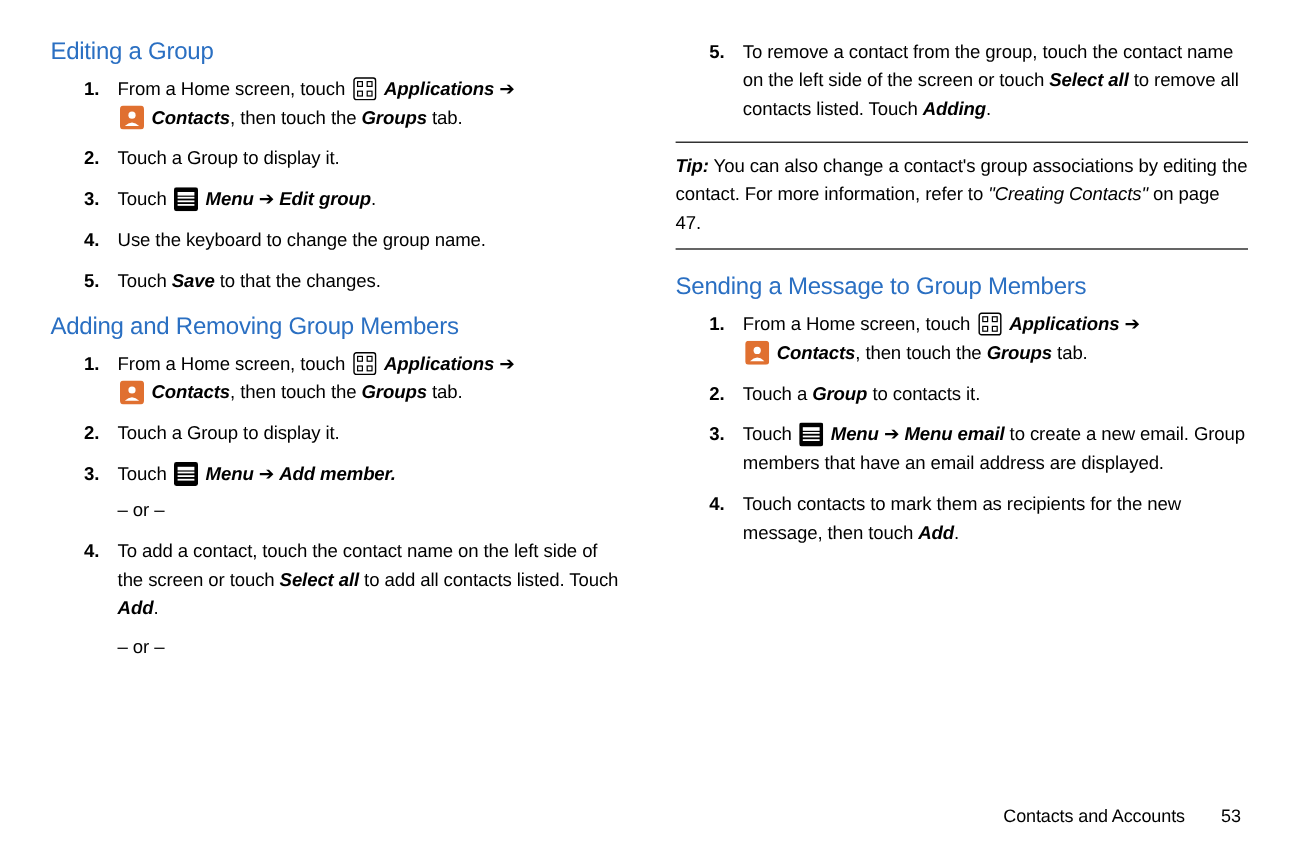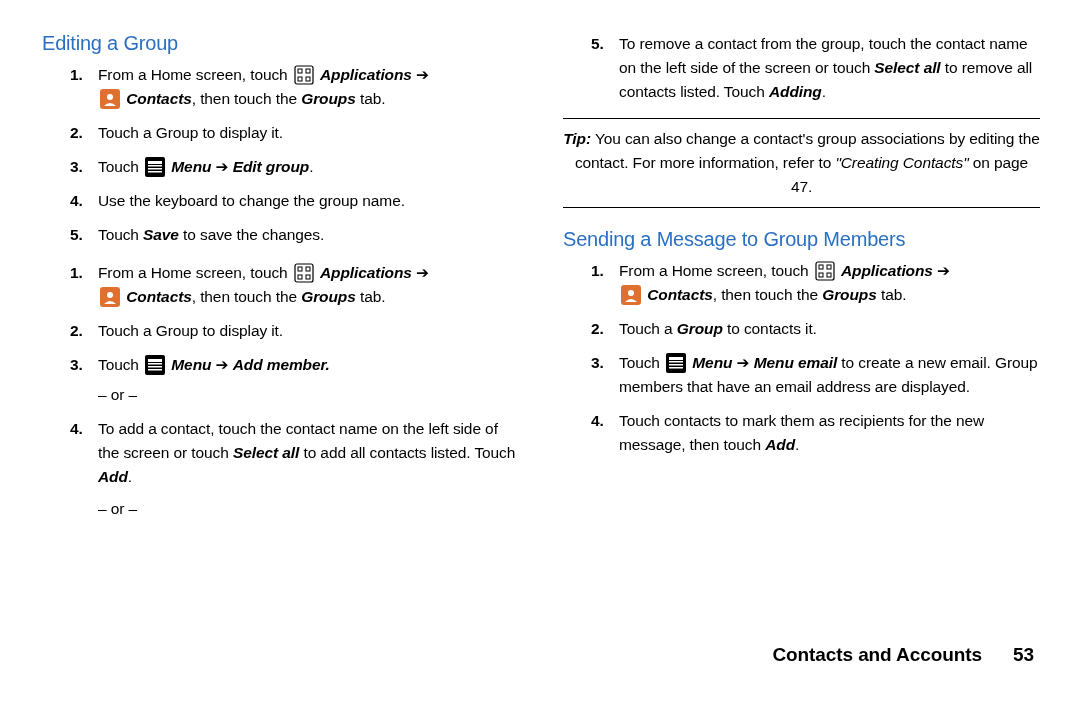--- a/index.html
+++ b/index.html
@@ -58,29 +58,27 @@
     height: 20px;
     vertical-align: -5px;
     margin: 0 2px;
   }
   .tipbox {
     border-top: 1.5px solid #000;
     border-bottom: 1.5px solid #000;
     padding: 8px 0;
     margin: 14px 0 20px 0;
     line-height: 1.55;
-    text-align: center;
   }
   .italic { font-style: italic; }
   .footer {
     position: absolute;
     right: 46px;
-    top: 644px;
-    font-size: 19px;
-    font-weight: bold;
+    top: 672px;
+    font-size: 15px;
   }
   .footer .pn { margin-left: 26px; }
 </style>
 </head>
 <body>
 
 <div class="page">
 
   <div class="col">
 
@@ -118,24 +116,25 @@
               <rect x="3" y="4" width="14" height="3" fill="#fff"></rect>
               <rect x="3" y="8" width="14" height="1.5" fill="#fff"></rect>
               <rect x="3" y="11" width="14" height="1.5" fill="#fff"></rect>
               <rect x="3" y="14" width="14" height="1.5" fill="#fff"></rect>
             </svg>
         </span>
         <b>Menu</b><span> ➔ </span><b>Edit group</b><span>.</span>
       </li>
       <li>Use the keyboard to change the group name.</li>
       <li>
-        <span>Touch </span><b>Save</b><span> to save the changes.</span>
-      </li>
-    </ol>
-
+        <span>Touch </span><b>Save</b><span> to that the changes.</span>
+      </li>
+    </ol>
+
+    <h2>Adding and Removing Group Members</h2>
 
     <ol>
       <li>
         <span>From a Home screen, touch </span>
         <span class="icon">
           <svg viewBox="0 0 20 20">
               <rect x="1" y="1" width="18" height="18" rx="2" fill="none" stroke="#000" stroke-width="1.2"></rect>
               <rect x="4" y="4" width="4" height="4" fill="none" stroke="#000"></rect>
               <rect x="12" y="4" width="4" height="4" fill="none" stroke="#000"></rect>
               <rect x="4" y="12" width="4" height="4" fill="none" stroke="#000"></rect>

